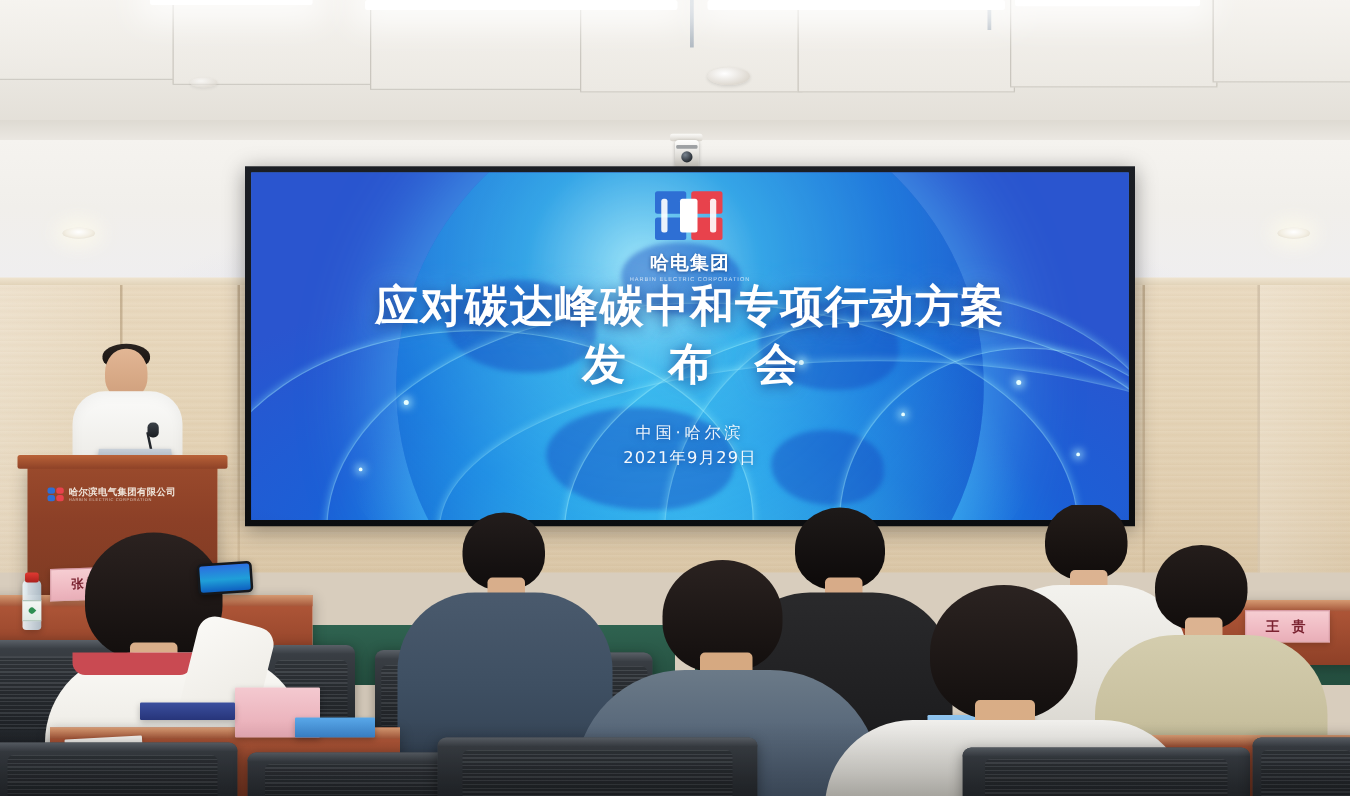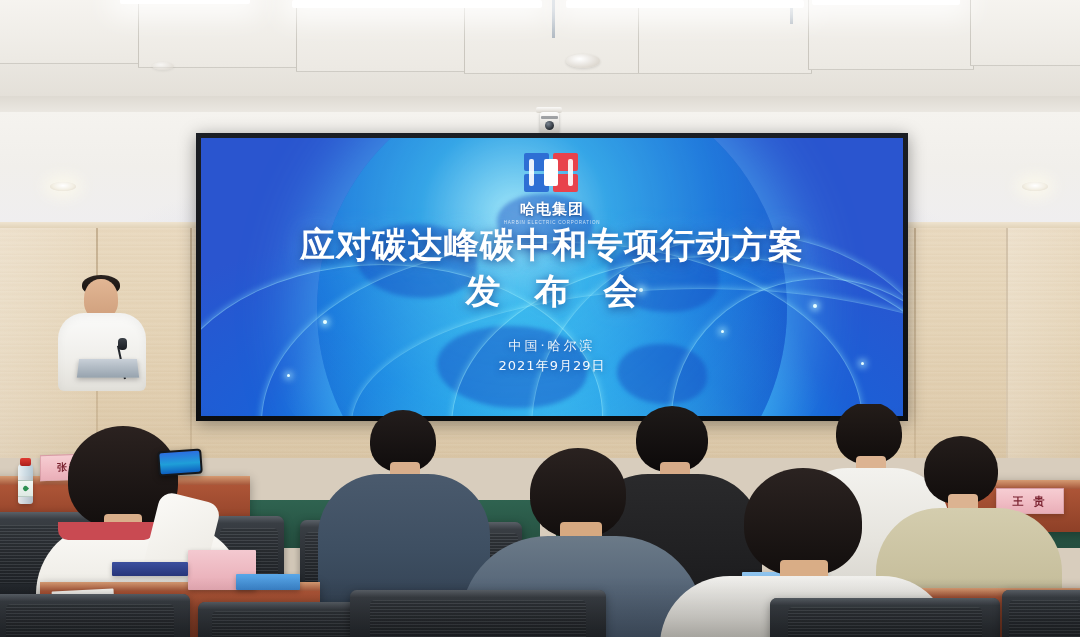--- a/index.html
+++ b/index.html
@@ -459,20 +459,35 @@
   </div>
 
   <div class="spk-hair"></div>
   <div class="spk-head"></div>
   <div class="spk-collar"></div>
   <div class="spk-body"></div>
   <div class="mic-stem"></div>
   <div class="mic-head"></div>
   <div class="podium-laptop"></div>
 
+  <div class="podium">
+    <div class="podium-top"></div>
+    <div class="podium-sign">
+      <div class="podium-logo">
+        <div class="lg" style="left:0;top:0;width:6px;height:5px;background:#2e6fd4;"></div>
+        <div class="lg" style="left:7px;top:0;width:6px;height:5px;background:#e8424c;"></div>
+        <div class="lg" style="left:0;top:6px;width:6px;height:5px;background:#2e6fd4;"></div>
+        <div class="lg" style="left:7px;top:6px;width:6px;height:5px;background:#e8424c;"></div>
+      </div>
+      <div class="ps-text">
+        <div class="ps-cn">哈尔滨电气集团有限公司</div>
+        <div class="ps-en">HARBIN ELECTRIC CORPORATION</div>
+      </div>
+    </div>
+  </div>
 
   <div class="aud">
 
     <div class="table-green" style="left:250px;top:96px;width:290px;height:48px;"></div>
     <div class="table-green" style="left:908px;top:96px;width:180px;height:48px;"></div>
     <div class="table-green" style="left:556px;top:98px;width:110px;height:42px;"></div>
 
     <div class="table" style="left:-20px;top:72px;width:270px;height:54px;">
       <div class="table-top"></div>
     </div>

